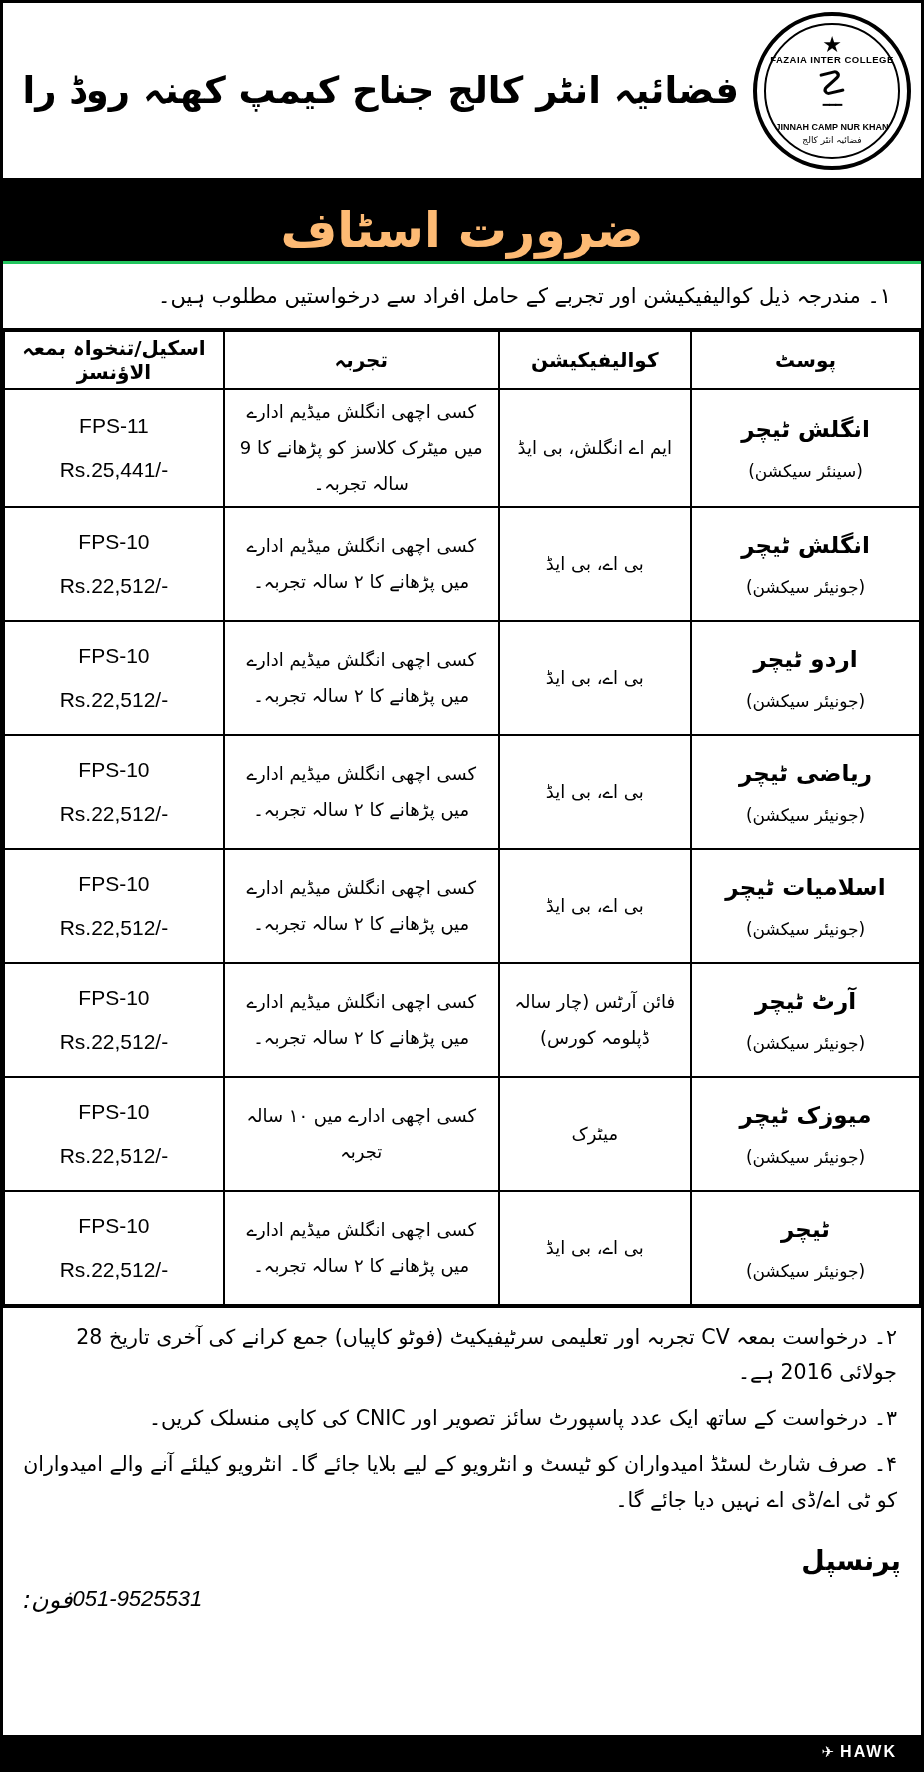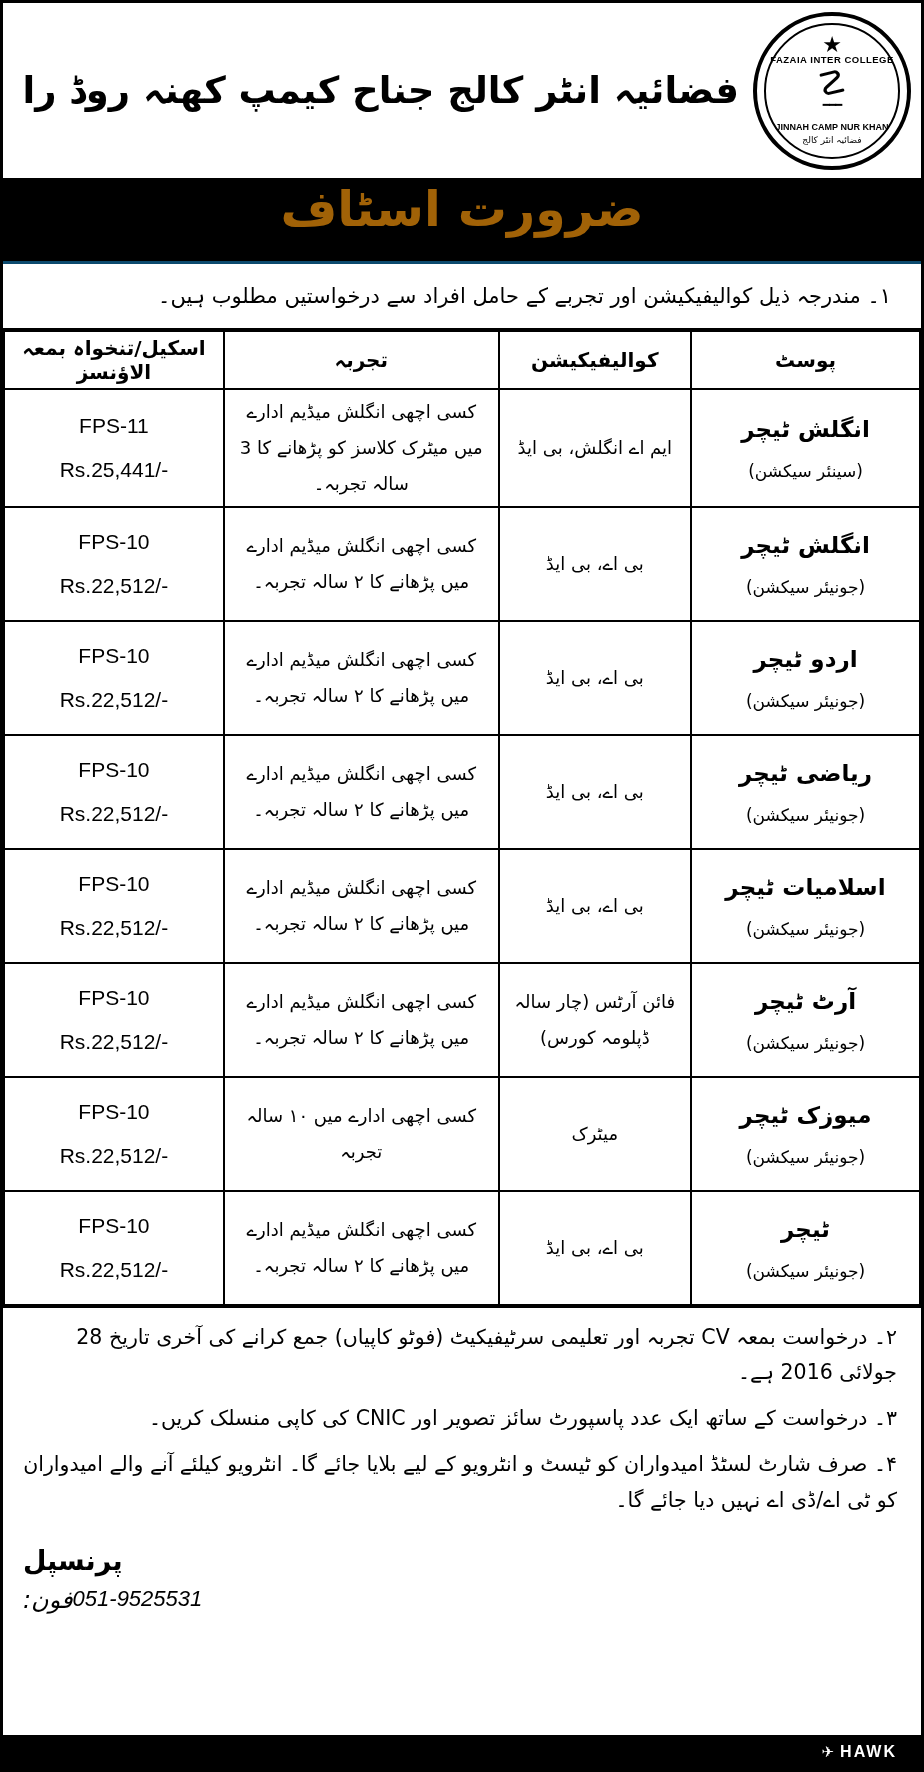--- a/index.html
+++ b/index.html
@@ -98,26 +98,26 @@
     font-family: "DejaVu Sans", sans-serif;
     font-size: 9px;
     direction: rtl;
     line-height: 12px;
     margin-top: 1px;
   }
 
   
   .banner {
     background: #000;
-    color: #a16207;
+    color: #fdba74;
     height: 80px;
     display: flex;
-    align-items: flex-start;
+    align-items: flex-end;
     justify-content: center;
-    border-bottom: 3px solid #0c4a6e;
+    border-bottom: 3px solid #22c55e;
   }
   .banner-text {
     font-family: "DejaVu Sans", sans-serif;
     font-size: 49px;
     font-weight: bold;
     direction: rtl;
     letter-spacing: 2px;
     line-height: 1.2;
   }
 
@@ -206,21 +206,21 @@
   
   .footer {
     direction: rtl;
     text-align: center;
     padding: 4px 20px 0 20px;
   }
   .principal {
     font-family: "DejaVu Sans", sans-serif;
     font-size: 27px;
     font-weight: bold;
-    text-align: left;
+    text-align: right;
     margin-top: 6px;
   }
   .phone-row {
     display: flex;
     flex-direction: row-reverse;
     align-items: flex-start;
     justify-content: flex-start;
     font-family: "DejaVu Sans", sans-serif;
     font-size: 24px;
     padding-right: 10px;
@@ -292,21 +292,21 @@
         <th>اسکیل/تنخواہ بمعہ الاؤنسز</th>
       </tr>
     </thead>
     <tbody>
       <tr>
         <td class="post">
           <span>انگلش ٹیچر</span>
           <span class="section">(سینئر سیکشن)</span>
         </td>
         <td class="qual">ایم اے انگلش، بی ایڈ</td>
-        <td class="exp">کسی اچھی انگلش میڈیم ادارے میں میٹرک کلاسز کو پڑھانے کا 3 سالہ تجربہ۔</td>
+        <td class="exp">کسی اچھی انگلش میڈیم ادارے میں میٹرک کلاسز کو پڑھانے کا 9 سالہ تجربہ۔</td>
         <td class="scale">
           <span class="fps">FPS-11</span>
           <span class="rs">Rs.25,441/-</span>
         </td>
       </tr>
       <tr>
         <td class="post">
           <span>انگلش ٹیچر</span>
           <span class="section">(جونیئر سیکشن)</span>
         </td>

